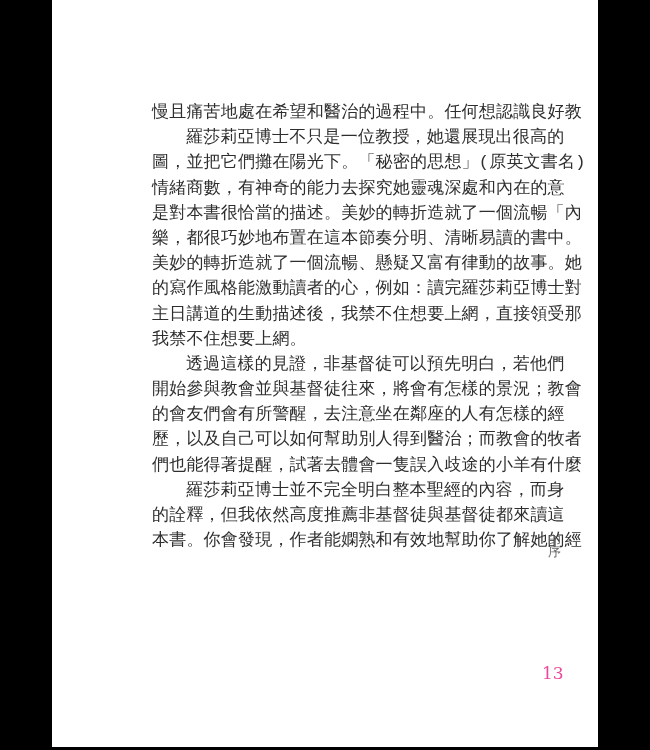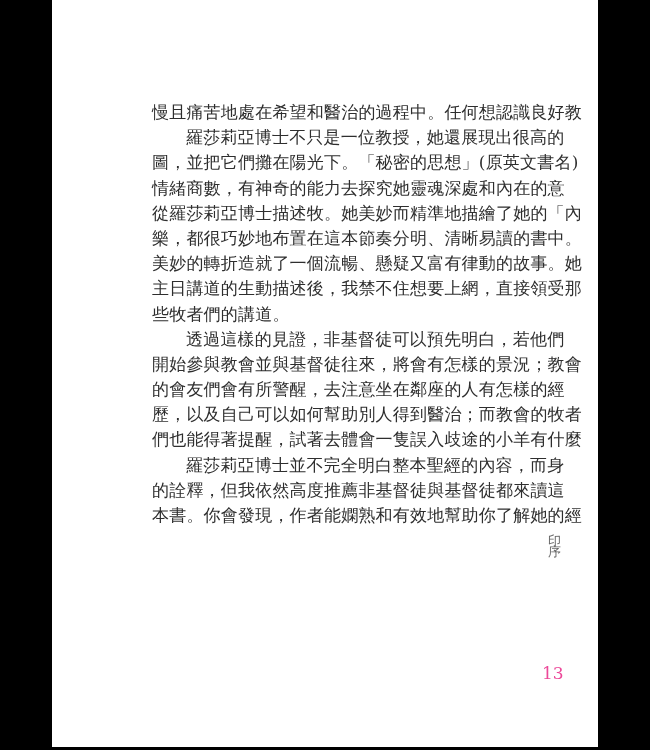--- a/index.html
+++ b/index.html
@@ -29,20 +29,21 @@
     top: 100px;
     width: 396px;
     color: #2e2e2e;
     font-size: 17px;
     line-height: 25.2px;
   }
   .line {
     height: 25.2px;
     white-space: nowrap;
     letter-spacing: 0.2px;
+    font-family: Liberation Mono, monospace;
   }
   .line.indent {
     padding-left: 34px;
   }
 
   #margin-label {
     position: absolute;
     left: 545px;
     top: 523px;
     writing-mode: vertical-rl;
@@ -65,25 +66,26 @@
 <div id="page">
   <div id="band-left" class="band"></div>
   <div id="band-right" class="band"></div>
   <div id="band-bottom" class="band"></div>
 
   <div id="text-block">
       <div class="line">慢且痛苦地處在希望和醫治的過程中。任何想認識良好教</div>
       <div class="line indent">羅莎莉亞博士不只是一位教授，她還展現出很高的</div>
       <div class="line">圖，並把它們攤在陽光下。「秘密的思想」(原英文書名)</div>
       <div class="line">情緒商數，有神奇的能力去探究她靈魂深處和內在的意</div>
-      <div class="line">從羅莎莉亞博士描述牧。她美妙而精準地描繪了她的「內</div>
+      <div class="line">是對本書很恰當的描述。美妙的轉折造就了一個流暢「內</div>
       <div class="line">樂，都很巧妙地布置在這本節奏分明、清晰易讀的書中。</div>
       <div class="line">美妙的轉折造就了一個流暢、懸疑又富有律動的故事。她</div>
+      <div class="line">的寫作風格能激動讀者的心，例如：讀完羅莎莉亞博士對</div>
       <div class="line">主日講道的生動描述後，我禁不住想要上網，直接領受那</div>
-      <div class="line">些牧者們的講道。</div>
+      <div class="line">我禁不住想要上網。</div>
       <div class="line indent">透過這樣的見證，非基督徒可以預先明白，若他們</div>
       <div class="line">開始參與教會並與基督徒往來，將會有怎樣的景況；教會</div>
       <div class="line">的會友們會有所警醒，去注意坐在鄰座的人有怎樣的經</div>
       <div class="line">歷，以及自己可以如何幫助別人得到醫治；而教會的牧者</div>
       <div class="line">們也能得著提醒，試著去體會一隻誤入歧途的小羊有什麼</div>
       <div class="line indent">羅莎莉亞博士並不完全明白整本聖經的內容，而身</div>
       <div class="line">的詮釋，但我依然高度推薦非基督徒與基督徒都來讀這</div>
       <div class="line">本書。你會發現，作者能嫻熟和有效地幫助你了解她的經</div>
     </div>
 

